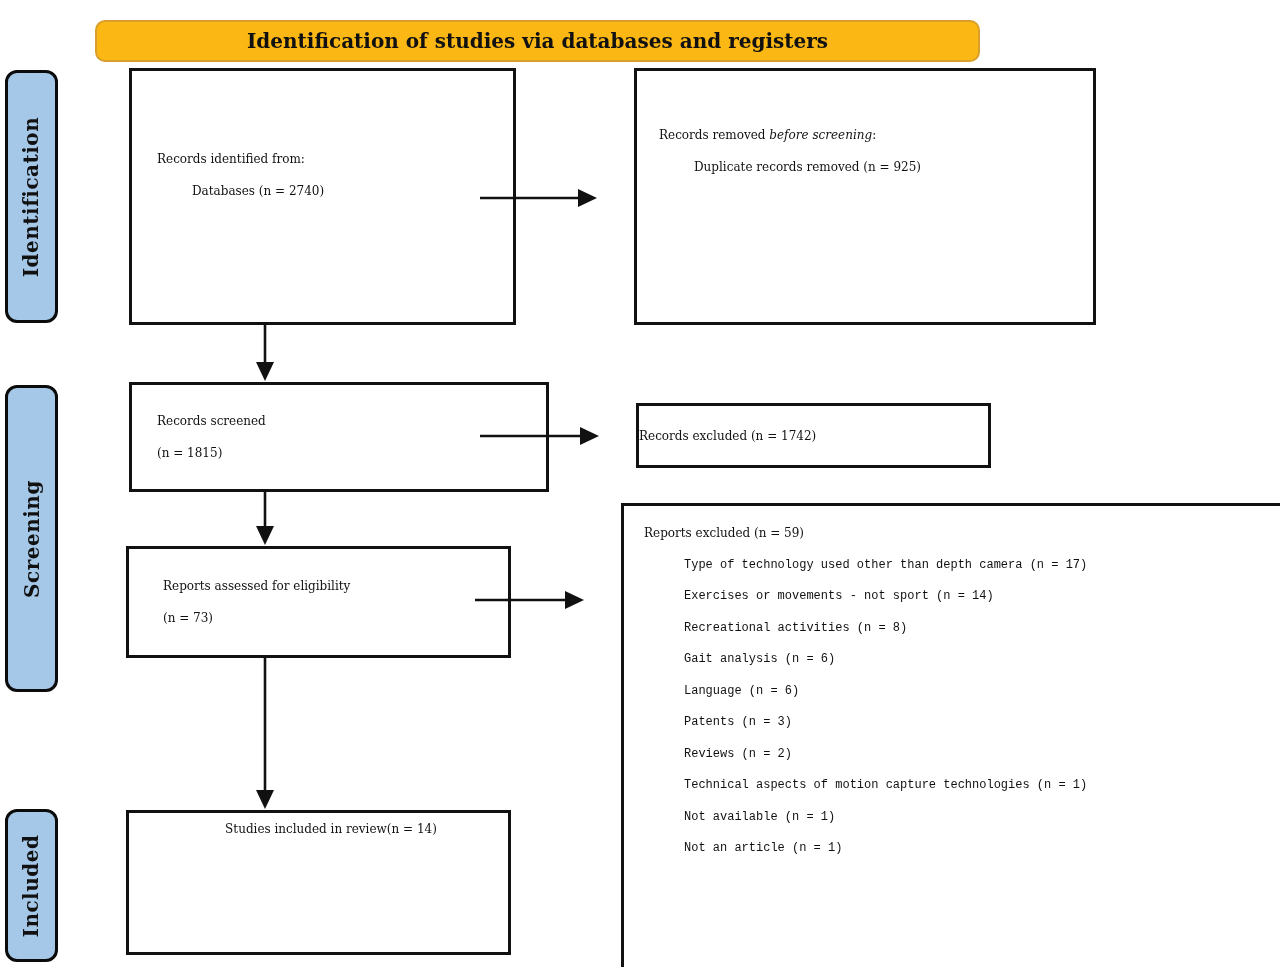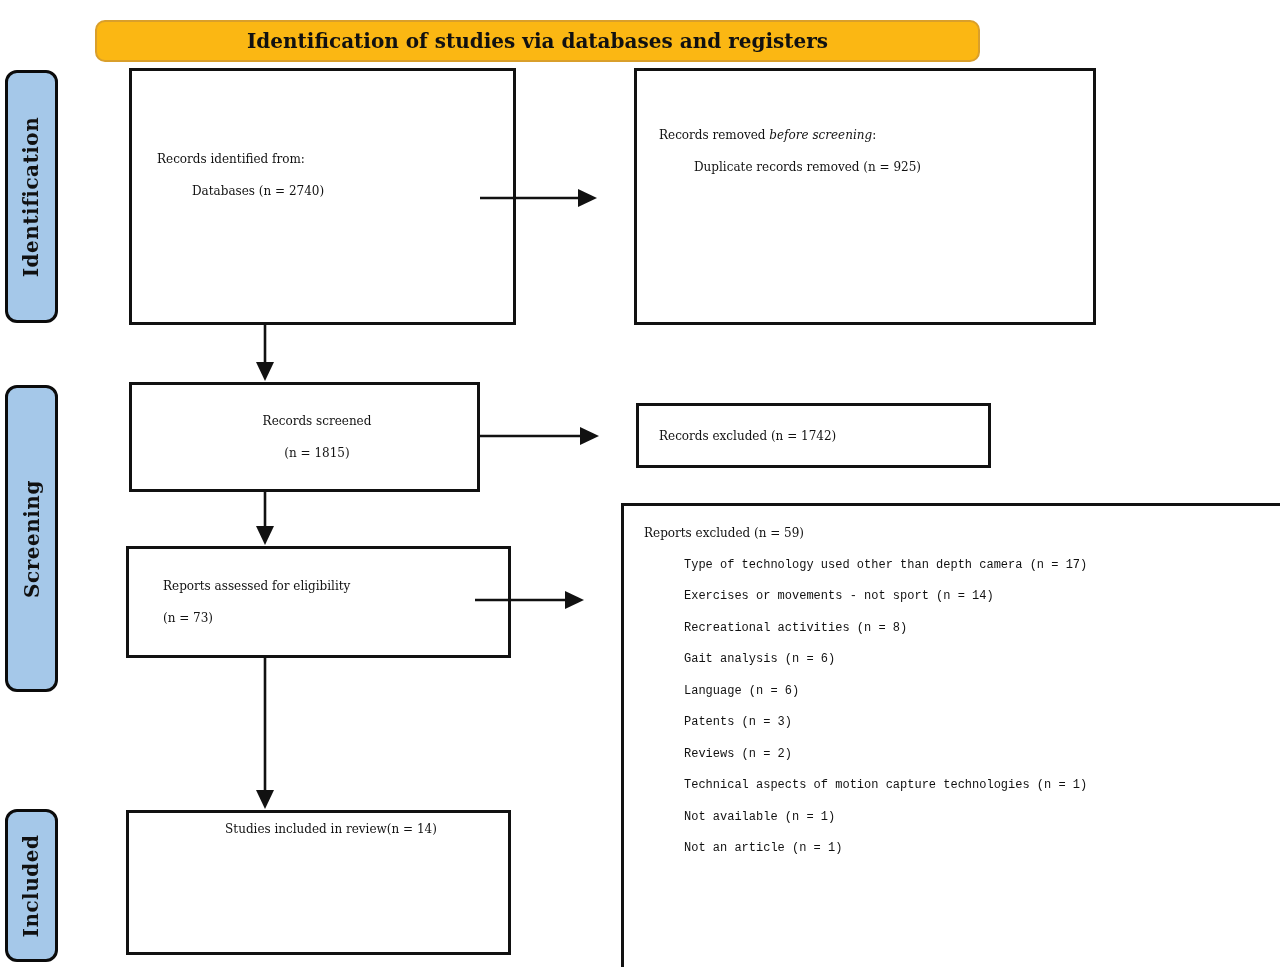--- a/index.html
+++ b/index.html
@@ -52,24 +52,24 @@
   .fbox {
     position: absolute;
     background: #ffffff;
     border: 3px solid #111111;
     font-size: 12px;
     line-height: 32px;
     margin-left: 36px;
   }
   .box-records-identified { left: 93px;  top: 68px;  width: 387px; height: 257px; padding: 72px 10px 0 25px; }
   .box-records-removed    { left: 598px; top: 68px;  width: 462px; height: 257px; padding: 48px 10px 0 22px; }
-  .box-records-screened   { left: 93px;  top: 382px; width: 351px; height: 110px;
-                            display: flex; flex-direction: column; justify-content: center; padding-left: 25px; text-align: center; }
+  .box-records-screened   { left: 93px;  top: 382px; width: 420px; height: 110px;
+                            display: flex; flex-direction: column; justify-content: center; padding-left: 25px; }
   .box-records-excluded   { left: 600px; top: 403px; width: 355px; height: 65px;
-                            display: flex; align-items: center; padding-left: 20px; }
+                            display: flex; align-items: center; }
   .box-reports-assessed   { left: 90px;  top: 546px; width: 385px; height: 112px;
                             display: flex; flex-direction: column; justify-content: center; padding-left: 34px; }
   .box-reports-excluded   { left: 585px; top: 503px; width: 688px; height: 475px;
                             padding: 12px 8px 0 20px; line-height: 31.5px; }
   .box-studies-included   { left: 90px;  top: 810px; width: 385px; height: 145px;
                             display: flex; flex-direction: row; justify-content: center; padding-left: 25px; }
 
   .indent  { padding-left: 35px; }
   .reasons { padding-left: 40px; font-family: Liberation Mono, monospace; }
   .italic  { font-style: italic; }

